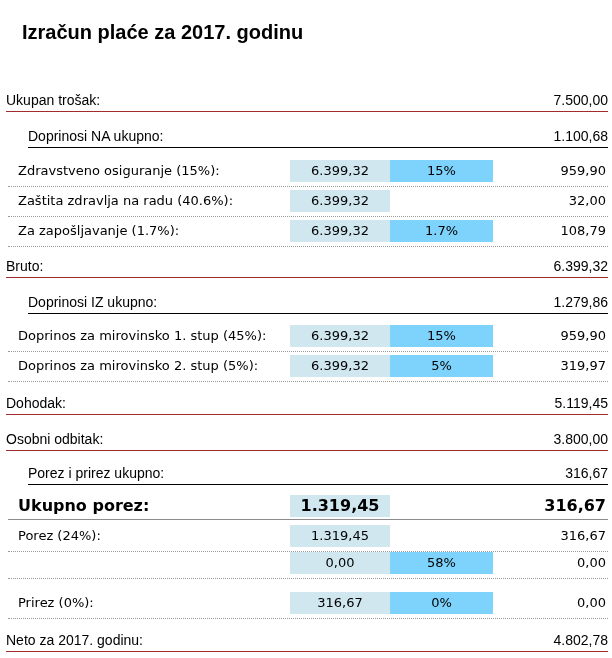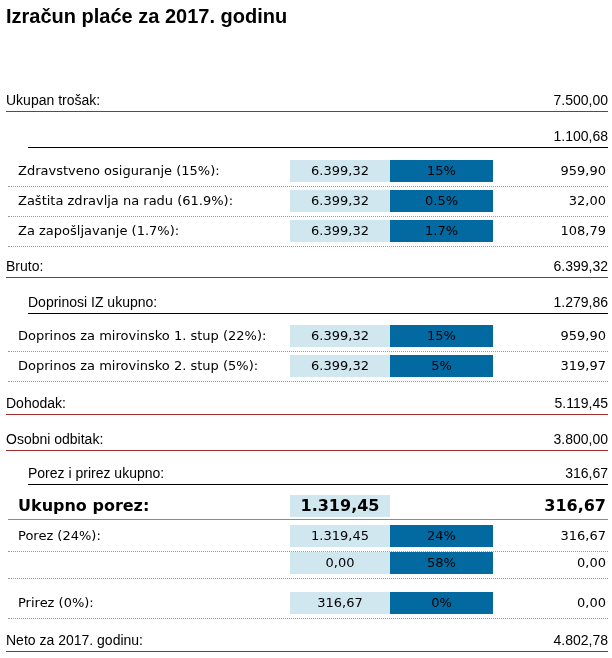--- a/index.html
+++ b/index.html
@@ -1,21 +1,21 @@
 <!DOCTYPE html>
 <html><head>
 <meta charset="utf-8">
 <style>
   html,body { margin:0; padding:0; background:#ffffff; }
   .page {
     position:relative; width:612px; height:658px; background:#ffffff;
     font-family:"Liberation Sans", sans-serif; color:#000; overflow:hidden;
   }
   .title {
-    position:absolute; left:6px; top:5px; margin:0;
+    position:absolute; left:6px; top:5px; margin:16px;
     font-size:20px; font-weight:bold; color:#000; letter-spacing:0;
   }
   .row { position:absolute; }
 
   
   .sec { height:23px; font-size:14px; }
   .sec .lbl { position:absolute; left:0; bottom:3px; white-space:nowrap; }
   .sec .val { position:absolute; right:0; bottom:3px; white-space:nowrap; }
   .rule-red   { border-bottom:1px solid #a02c2c; }
   .rule-black { border-bottom:1px solid #000000; }
@@ -27,54 +27,54 @@
   }
   .rule-dotted { border-bottom:1px dotted #9a9a9a; }
   .rule-grey   { border-bottom:1px solid #8c8c8c; }
   .detail .dlbl { position:absolute; left:10px; top:0; line-height:22px; white-space:nowrap; }
   .detail .dval { position:absolute; right:2px; top:0; line-height:22px; white-space:nowrap; }
   .cell {
     position:absolute; top:0; height:22px; line-height:22px;
     text-align:center; white-space:nowrap;
   }
   .cell.base { left:282px; width:100px; background:#d0e7f0; }
-  .cell.rate { left:382px; width:103px; background:#0369a1; }
+  .cell.rate { left:382px; width:103px; background:#7dd3fc; }
 
   
   .totalrow { height:24px; font-family:"DejaVu Sans", sans-serif; font-size:16px; font-weight:bold; }
   .totalrow .dlbl { position:absolute; left:10px; top:0; line-height:22px; white-space:nowrap; }
   .totalrow .dval { position:absolute; right:2px; top:0; line-height:22px; white-space:nowrap; }
 </style>
 </head>
 <body>
 
 <div class="page">
 
   <h1 class="title">Izračun plaće za 2017. godinu</h1>
 
   <div class="row sec rule-red" style="left:6px; top:88px; width:602px;">
     <span class="lbl">Ukupan trošak:</span>
     <span class="val">7.500,00</span>
   </div>
 
   <div class="row sec rule-black" style="left:28px; top:124px; width:580px;">
+    <span class="lbl">Doprinosi NA ukupno:</span>
     <span class="val">1.100,68</span>
   </div>
 
   <div class="row detail rule-dotted" style="left:8px; top:160px; width:600px;">
     <span class="dlbl">Zdravstveno osiguranje (15%):</span>
     <span class="cell base">6.399,32</span>
     <span class="cell rate">15%</span>
     <span class="dval">959,90</span>
   </div>
 
   <div class="row detail rule-dotted" style="left:8px; top:190px; width:600px;">
-    <span class="dlbl">Zaštita zdravlja na radu (61.9%):</span>
+    <span class="dlbl">Zaštita zdravlja na radu (40.6%):</span>
     <span class="cell base">6.399,32</span>
-    <span class="cell rate">0.5%</span>
     <span class="dval">32,00</span>
   </div>
 
   <div class="row detail rule-dotted" style="left:8px; top:220px; width:600px;">
     <span class="dlbl">Za zapošljavanje (1.7%):</span>
     <span class="cell base">6.399,32</span>
     <span class="cell rate">1.7%</span>
     <span class="dval">108,79</span>
   </div>
 
@@ -82,21 +82,21 @@
     <span class="lbl">Bruto:</span>
     <span class="val">6.399,32</span>
   </div>
 
   <div class="row sec rule-black" style="left:28px; top:290px; width:580px;">
     <span class="lbl">Doprinosi IZ ukupno:</span>
     <span class="val">1.279,86</span>
   </div>
 
   <div class="row detail rule-dotted" style="left:8px; top:325px; width:600px;">
-    <span class="dlbl">Doprinos za mirovinsko 1. stup (22%):</span>
+    <span class="dlbl">Doprinos za mirovinsko 1. stup (45%):</span>
     <span class="cell base">6.399,32</span>
     <span class="cell rate">15%</span>
     <span class="dval">959,90</span>
   </div>
 
   <div class="row detail rule-dotted" style="left:8px; top:355px; width:600px;">
     <span class="dlbl">Doprinos za mirovinsko 2. stup (5%):</span>
     <span class="cell base">6.399,32</span>
     <span class="cell rate">5%</span>
     <span class="dval">319,97</span>
@@ -119,21 +119,20 @@
 
   <div class="row totalrow rule-grey" style="left:8px; top:495px; width:600px;">
     <span class="dlbl">Ukupno porez:</span>
     <span class="cell base">1.319,45</span>
     <span class="dval">316,67</span>
   </div>
 
   <div class="row detail rule-dotted" style="left:8px; top:525px; width:600px;">
     <span class="dlbl">Porez (24%):</span>
     <span class="cell base">1.319,45</span>
-    <span class="cell rate">24%</span>
     <span class="dval">316,67</span>
   </div>
 
   <div class="row detail rule-dotted" style="left:8px; top:552px; width:600px;">
     <span class="cell base">0,00</span>
     <span class="cell rate">58%</span>
     <span class="dval">0,00</span>
   </div>
 
   <div class="row detail rule-dotted" style="left:8px; top:592px; width:600px;">

